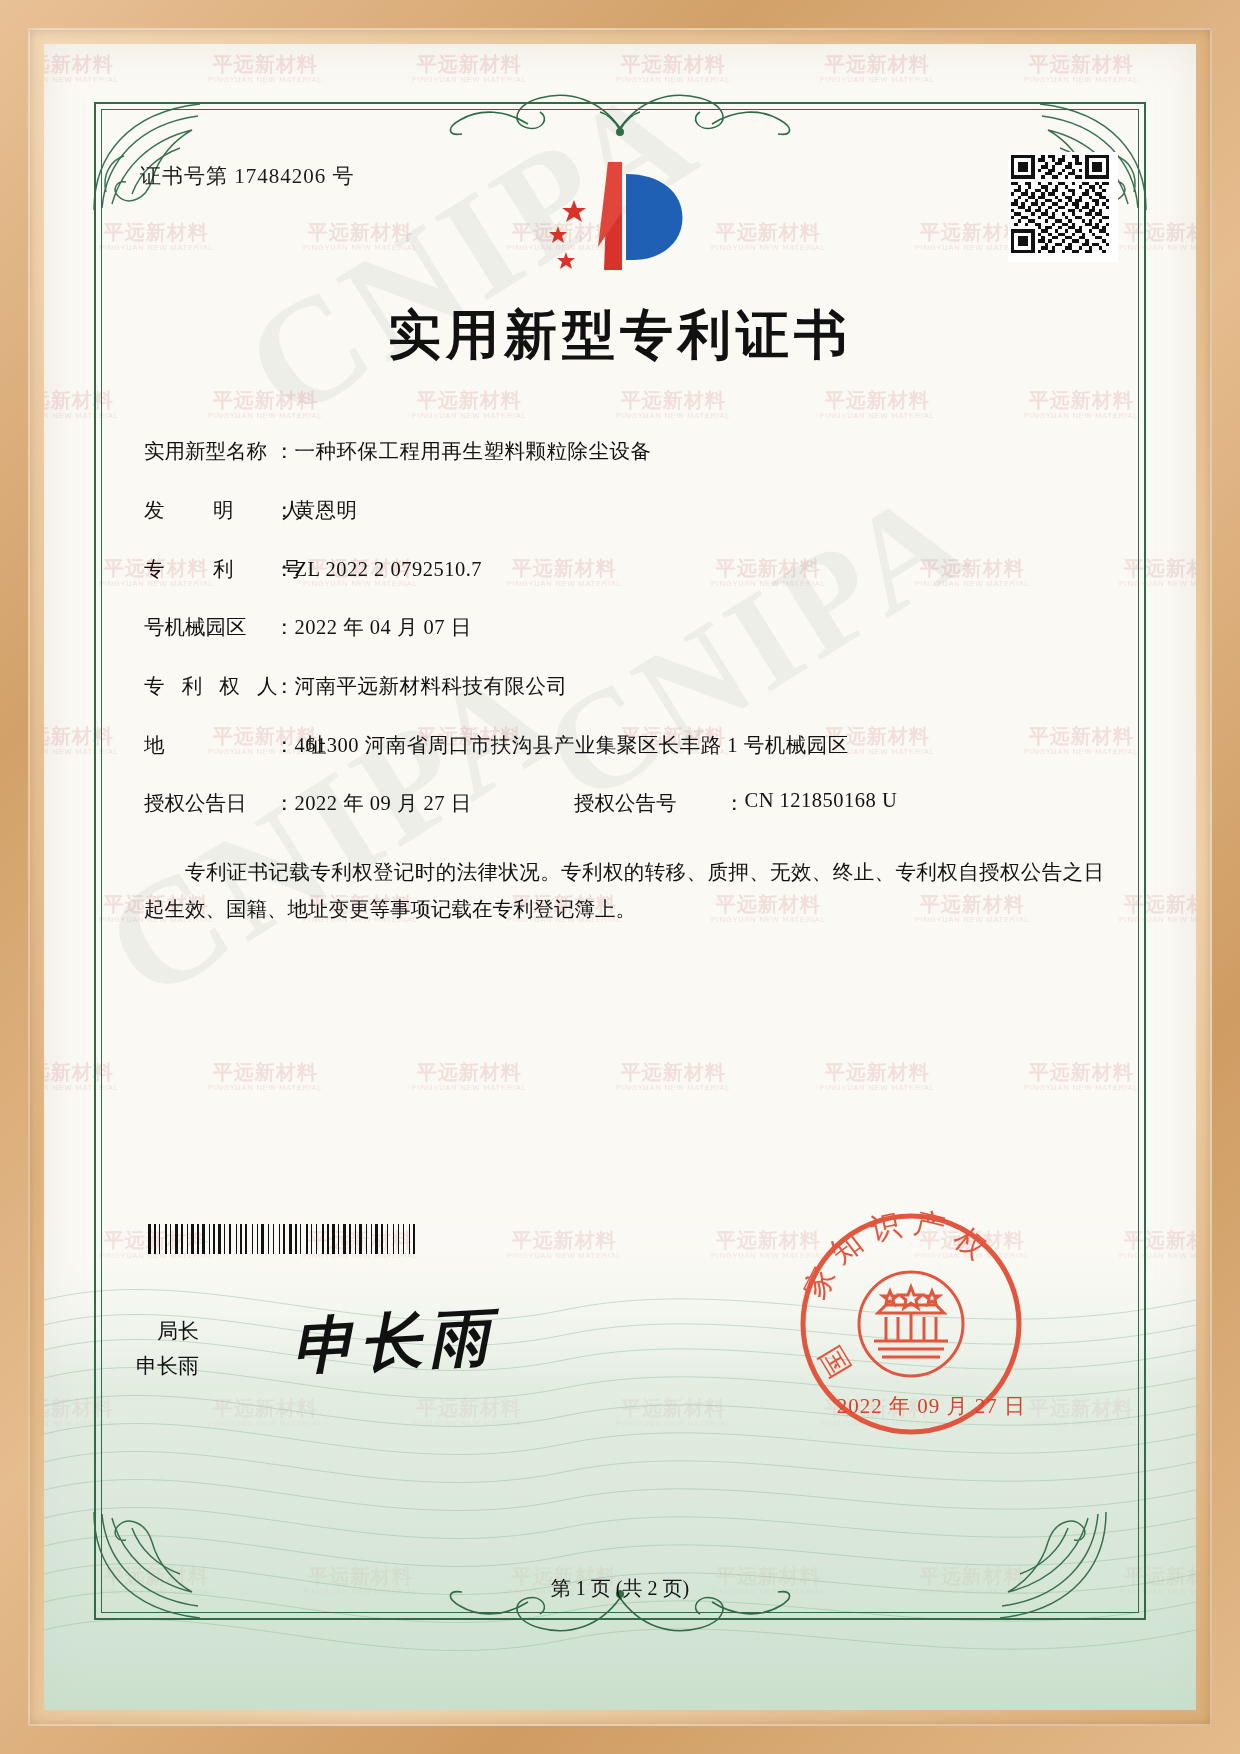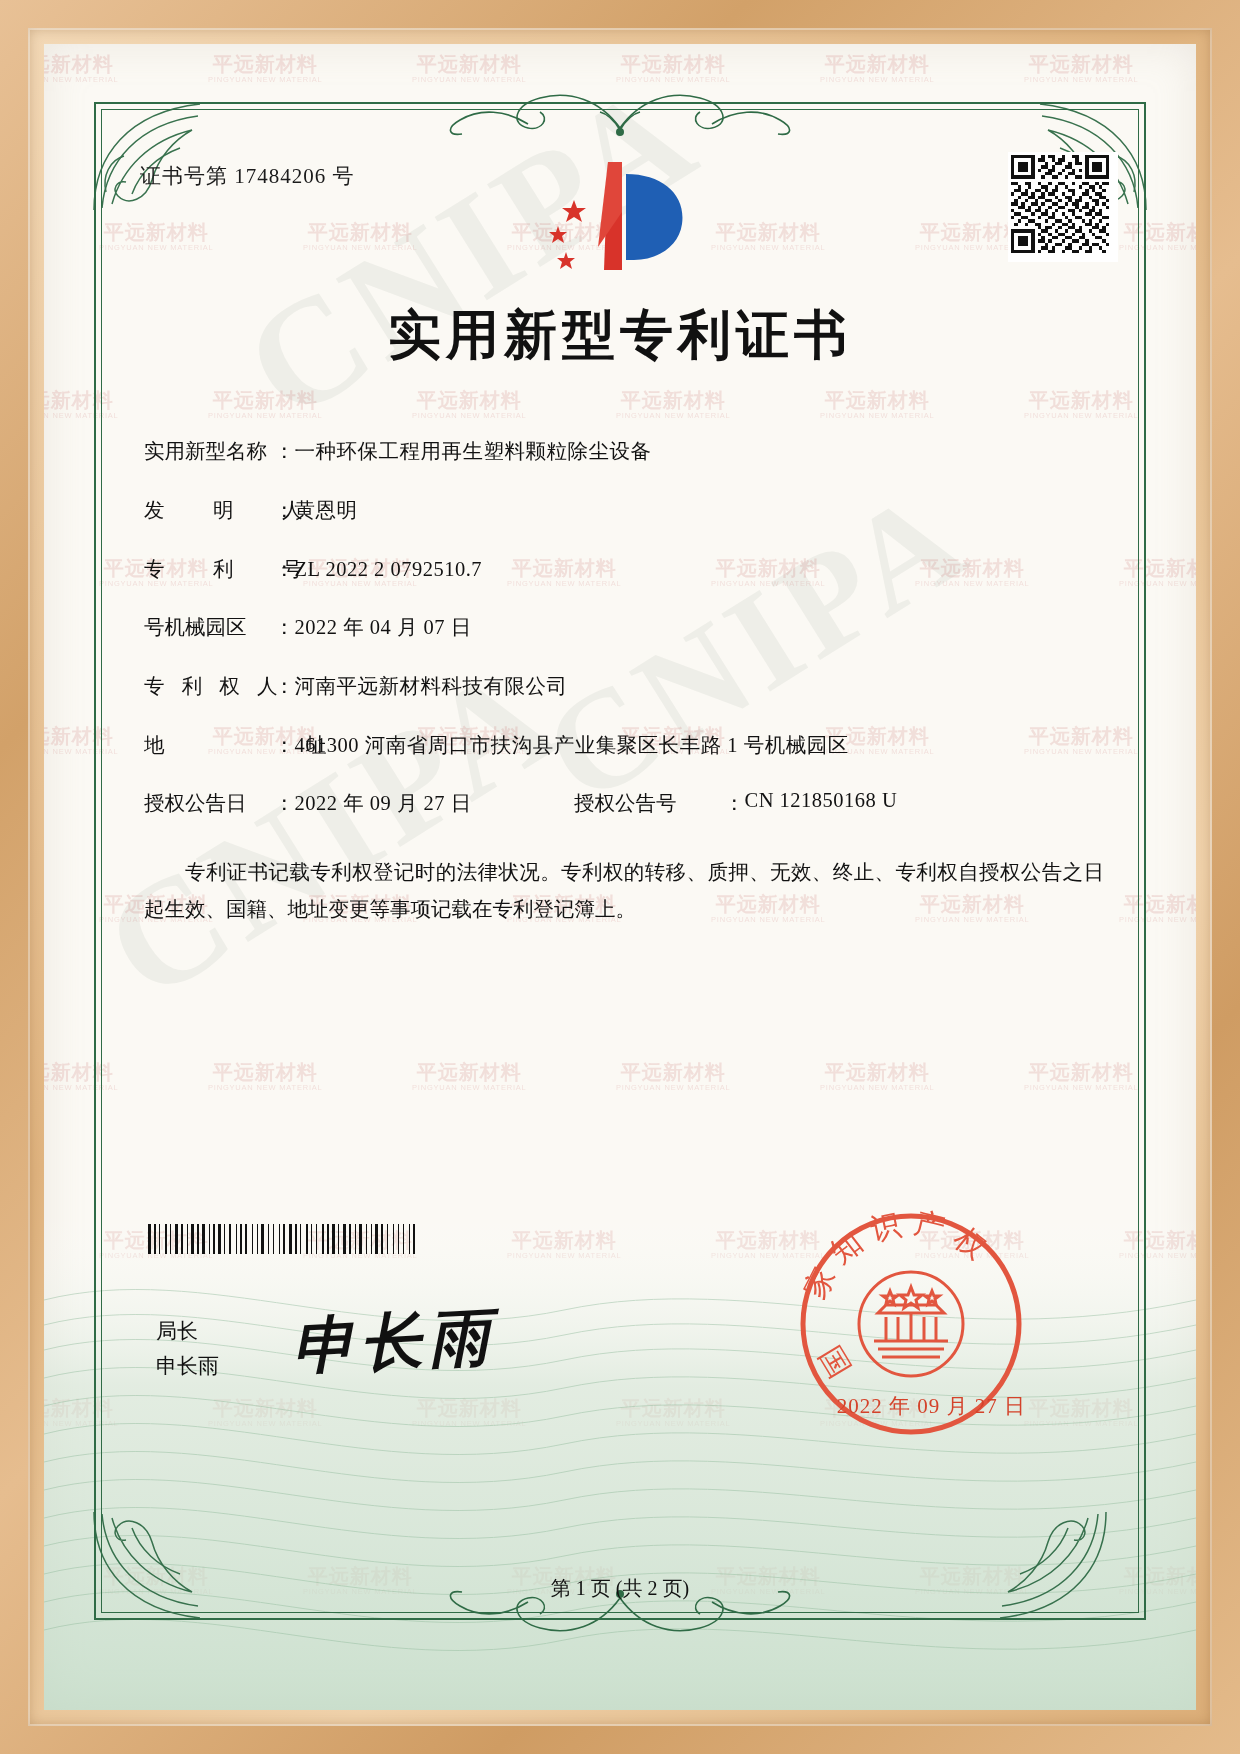--- a/index.html
+++ b/index.html
@@ -255,25 +255,26 @@
   .barcode i {
     display: block;
     background: #111;
     height: 30px;
     margin-right: 1px;
   }
 
   .signature-block {
     position: absolute;
     top: 1270px;
-    left: 112px;
+    left: 92px;
     z-index: 9;
     font-size: 21px;
     line-height: 1.65;
     color: #111;
+    text-align: right;
   }
   .signature-img {
     position: absolute;
     top: 1256px;
     left: 248px;
     z-index: 9;
     font-family: "DejaVu Serif", serif;
     font-size: 62px;
     color: #111;
     letter-spacing: 6px;

